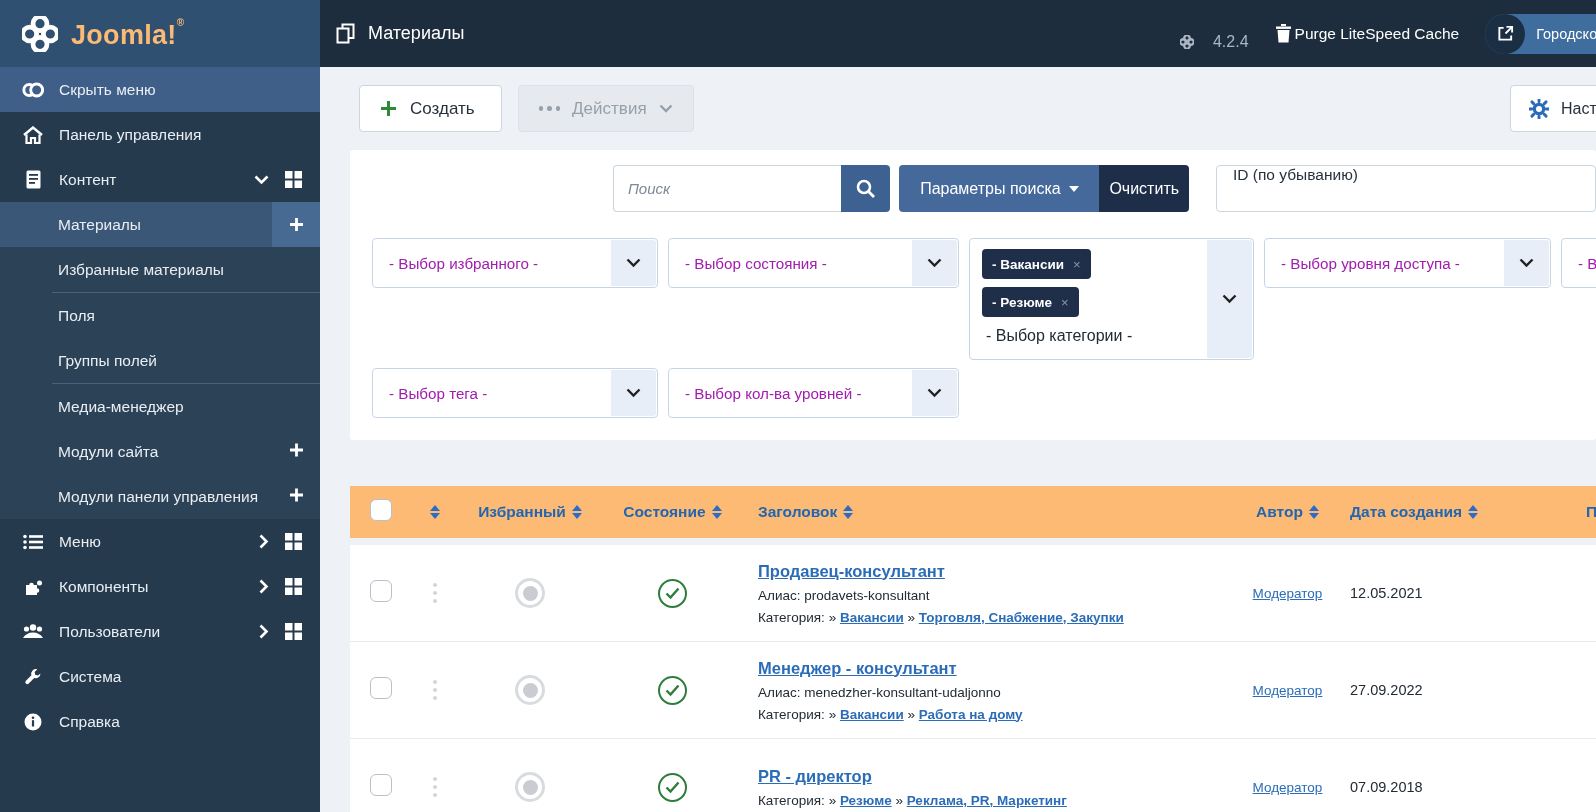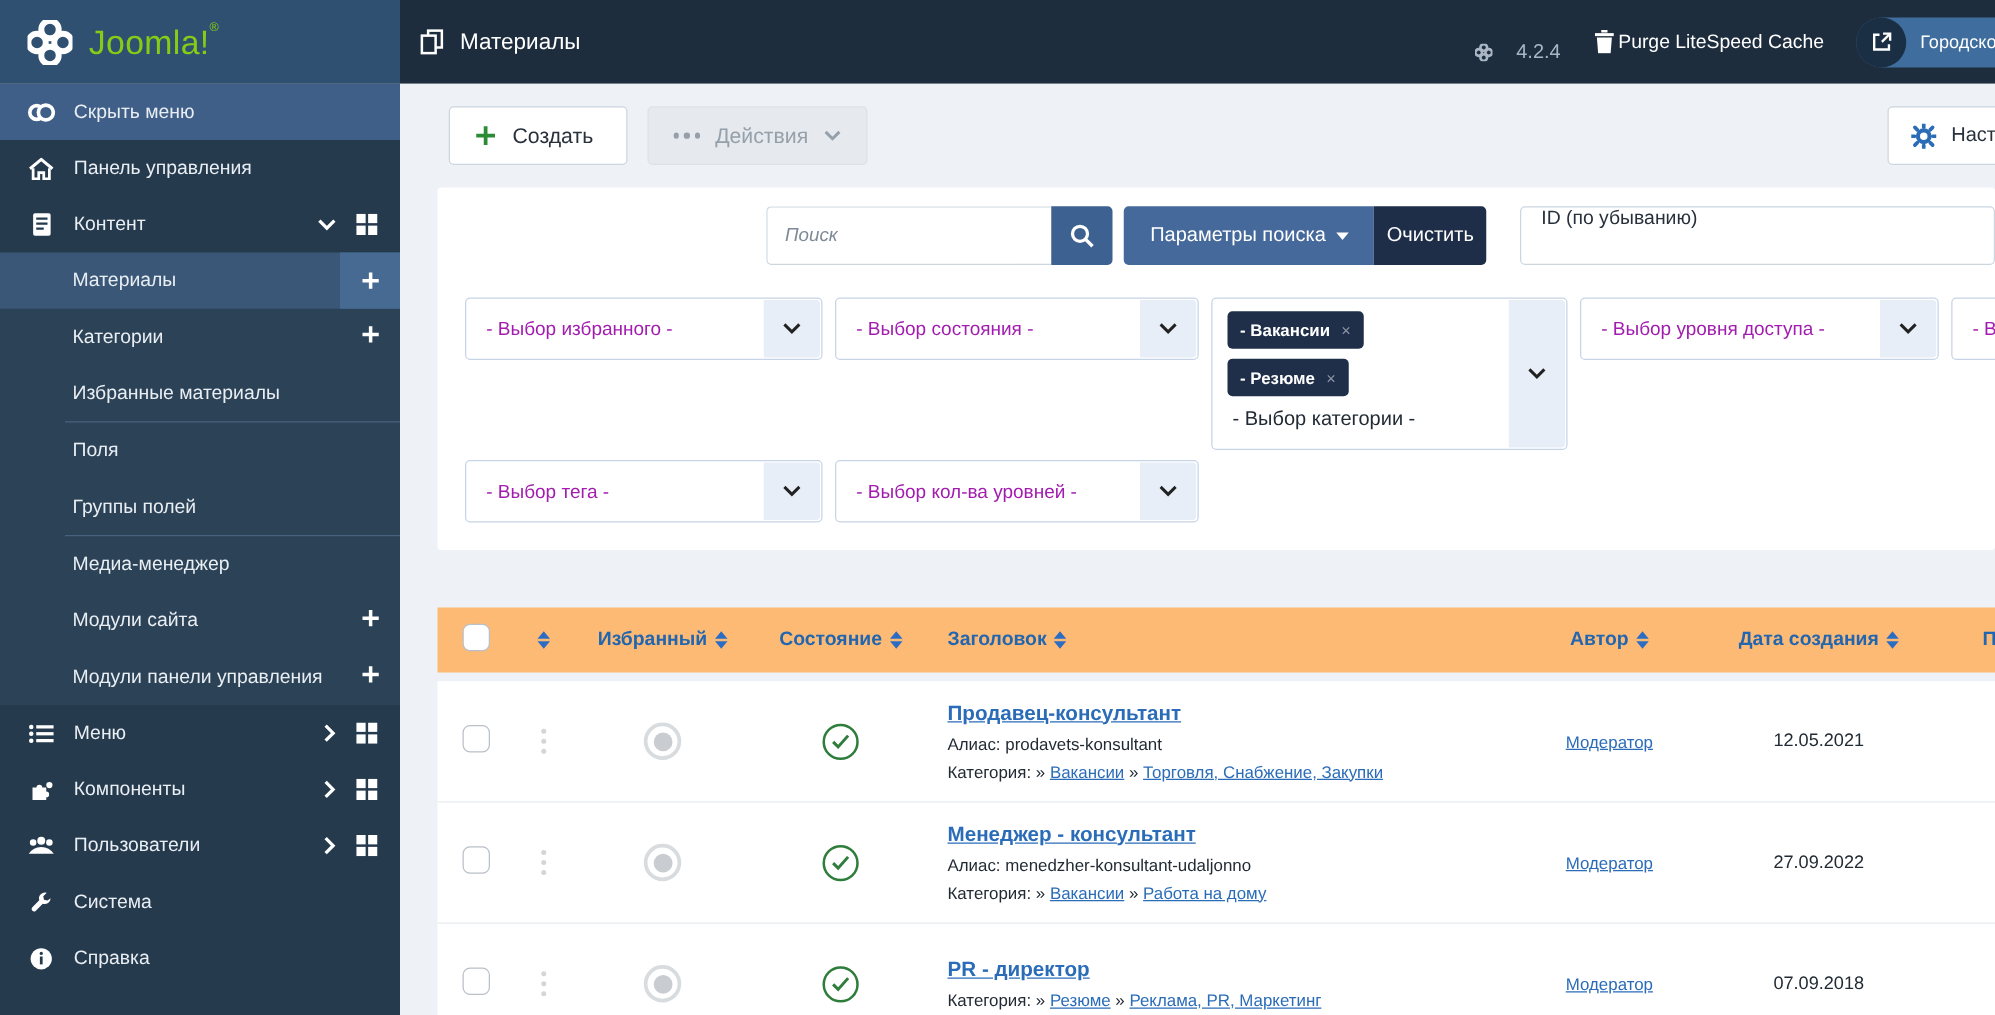--- a/index.html
+++ b/index.html
@@ -3,21 +3,21 @@
 <meta charset="utf-8">
 <style>
   * { margin:0; padding:0; box-sizing:border-box; }
   html,body { width:1596px; height:812px; overflow:hidden; }
   body { font-family:"Liberation Sans", sans-serif; background:#eef1f6; color:#222b34; }
 
   .app { display:grid; grid-template-columns:320px 1276px; grid-template-rows:67px 745px; width:1596px; height:812px; }
 
   
   .logo-block { background:#2f5071; display:flex; align-items:center; gap:13px; padding-left:22px; }
-  .brand-text { color:#84cc16; font-size:27px; letter-spacing:.3px; }
+  .brand-text { color:#fdba74; font-size:27px; letter-spacing:.3px;font-weight:bold; }
   .brand-text sup { font-size:10px; vertical-align:18px; }
 
   
   .topbar { background:#1e2d3d; display:flex; align-items:center; padding-left:16px; color:#fff; overflow:hidden; position:relative; }
   .page-title { display:flex; align-items:center; gap:13px; font-size:18px; }
   .topbar-right { margin-left:auto; display:flex; align-items:center; gap:26px; }
   .version { display:flex; align-items:center; gap:19px; color:#aab6c4; font-size:16px;margin-top:16px; }
   .purge { display:flex; align-items:center; gap:3px; color:#fff; font-size:15.5px; cursor:pointer; white-space:nowrap; }
   .preview-pill { display:flex; align-items:center; gap:11px; background:#3f6e9e; border-radius:22px; height:40px; padding-right:18px; white-space:nowrap; flex:none; margin-right:-78px; cursor:pointer; }
   .pill-circle { width:40px; height:40px; border-radius:50%; background:#1b2f44; display:flex; align-items:center; justify-content:center; }
@@ -66,36 +66,36 @@
   
   .thead-strip { margin:46px 0 0 30px; width:1246px; background:#fdba74; height:52px; display:flex; align-items:center; }
   .tbody-block { margin:7px 0 0 30px; width:1246px; background:#fff; }
   .trow { height:97px; display:flex; align-items:center; border-bottom:1px solid #e8ebee; }
   .col-check { width:60px; padding-left:20px; flex:none; }
   .col-handle { width:50px; display:flex; justify-content:center; flex:none; }
   .col-fav { width:140px; display:flex; justify-content:center; flex:none; }
   .col-state { width:145px; display:flex; justify-content:center; flex:none; }
   .col-title { width:480px; padding-left:13px; flex:none; }
   .col-author { width:125px; display:flex; justify-content:center; flex:none; }
-  .col-date { width:210px; display:flex; justify-content:center; flex:none; font-size:14.5px; }
+  .col-date { width:210px; display:flex; justify-content:flex-start; flex:none; font-size:14.5px; }
   .col-extra { flex:1; padding-left:26px; white-space:nowrap; }
   .hlabel { color:#2266b0; font-weight:bold; font-size:15.5px; display:flex; align-items:center; gap:6px; cursor:pointer; }
   .sort-arrows { display:inline-flex; flex-direction:column; gap:2px; }
   .sort-arrows .up { width:0;height:0;border-left:5px solid transparent;border-right:5px solid transparent;border-bottom:6px solid #2b6cc4; }
   .sort-arrows .dn { width:0;height:0;border-left:5px solid transparent;border-right:5px solid transparent;border-top:6px solid #2b6cc4; }
   .checkbox { width:22px; height:22px; background:#fff; border:1.5px solid #b9c0c7; border-radius:6px; cursor:pointer; appearance:none; }
   .dots-v { display:flex; flex-direction:column; gap:4px; cursor:grab; }
   .dots-v i { width:4px; height:4px; border-radius:50%; background:#d2d6da; }
   .fav-toggle { width:30px; height:30px; border-radius:50%; border:3px solid #d9dcdf; display:flex; align-items:center; justify-content:center; cursor:pointer; }
   .fav-toggle i { width:15px; height:15px; border-radius:50%; background:#c9cdd1; }
   .state-ok { width:29px; height:29px; border-radius:50%; border:2px solid #2f7d3b; display:flex; align-items:center; justify-content:center; cursor:pointer; }
   a.tlink { color:#2b6cb8; text-decoration:underline; cursor:pointer; }
   .title-link { font-size:16.5px; font-weight:bold; }
   .meta-line { font-size:13.5px; margin-top:7px; color:#222b34; }
-  .meta-line a { font-size:13.5px; }
+  .meta-line a { font-size:13.5px;font-weight:bold; }
   .author-link { font-size:13.5px; }
 
   .dots-h { display:flex; gap:4px; }
   .dots-h i { width:4.5px; height:4.5px; border-radius:50%; background:#96a0aa; }
 </style>
 </head>
 <body>
 
 <div class="app">
 
@@ -193,28 +193,20 @@
           <rect x="0" y="9.5" width="7.5" height="7.5" fill="#fff"></rect>
             <rect x="9.5" y="9.5" width="7.5" height="7.5" fill="#fff"></rect>
         </svg>
       </span>
     </div>
 
     <div class="submenu">
       <div class="sub-item active">
         <span>Материалы</span>
         <span class="plus-cell">
-          <svg width="15" height="15" viewBox="0 0 15 15">
-              <path d="M7.5 1 V14 M1 7.5 H14" stroke="#fff" stroke-width="2.8"></path>
-            </svg>
-        </span>
-      </div>
-      <div class="sub-item">
-        <span>Категории</span>
-        <span class="plus-plain">
           <svg width="15" height="15" viewBox="0 0 15 15">
               <path d="M7.5 1 V14 M1 7.5 H14" stroke="#fff" stroke-width="2.8"></path>
             </svg>
         </span>
       </div>
       <div class="sub-item">
         <span>Избранные материалы</span>
       </div>
       <div class="sub-divider"></div>
       <div class="sub-item">

